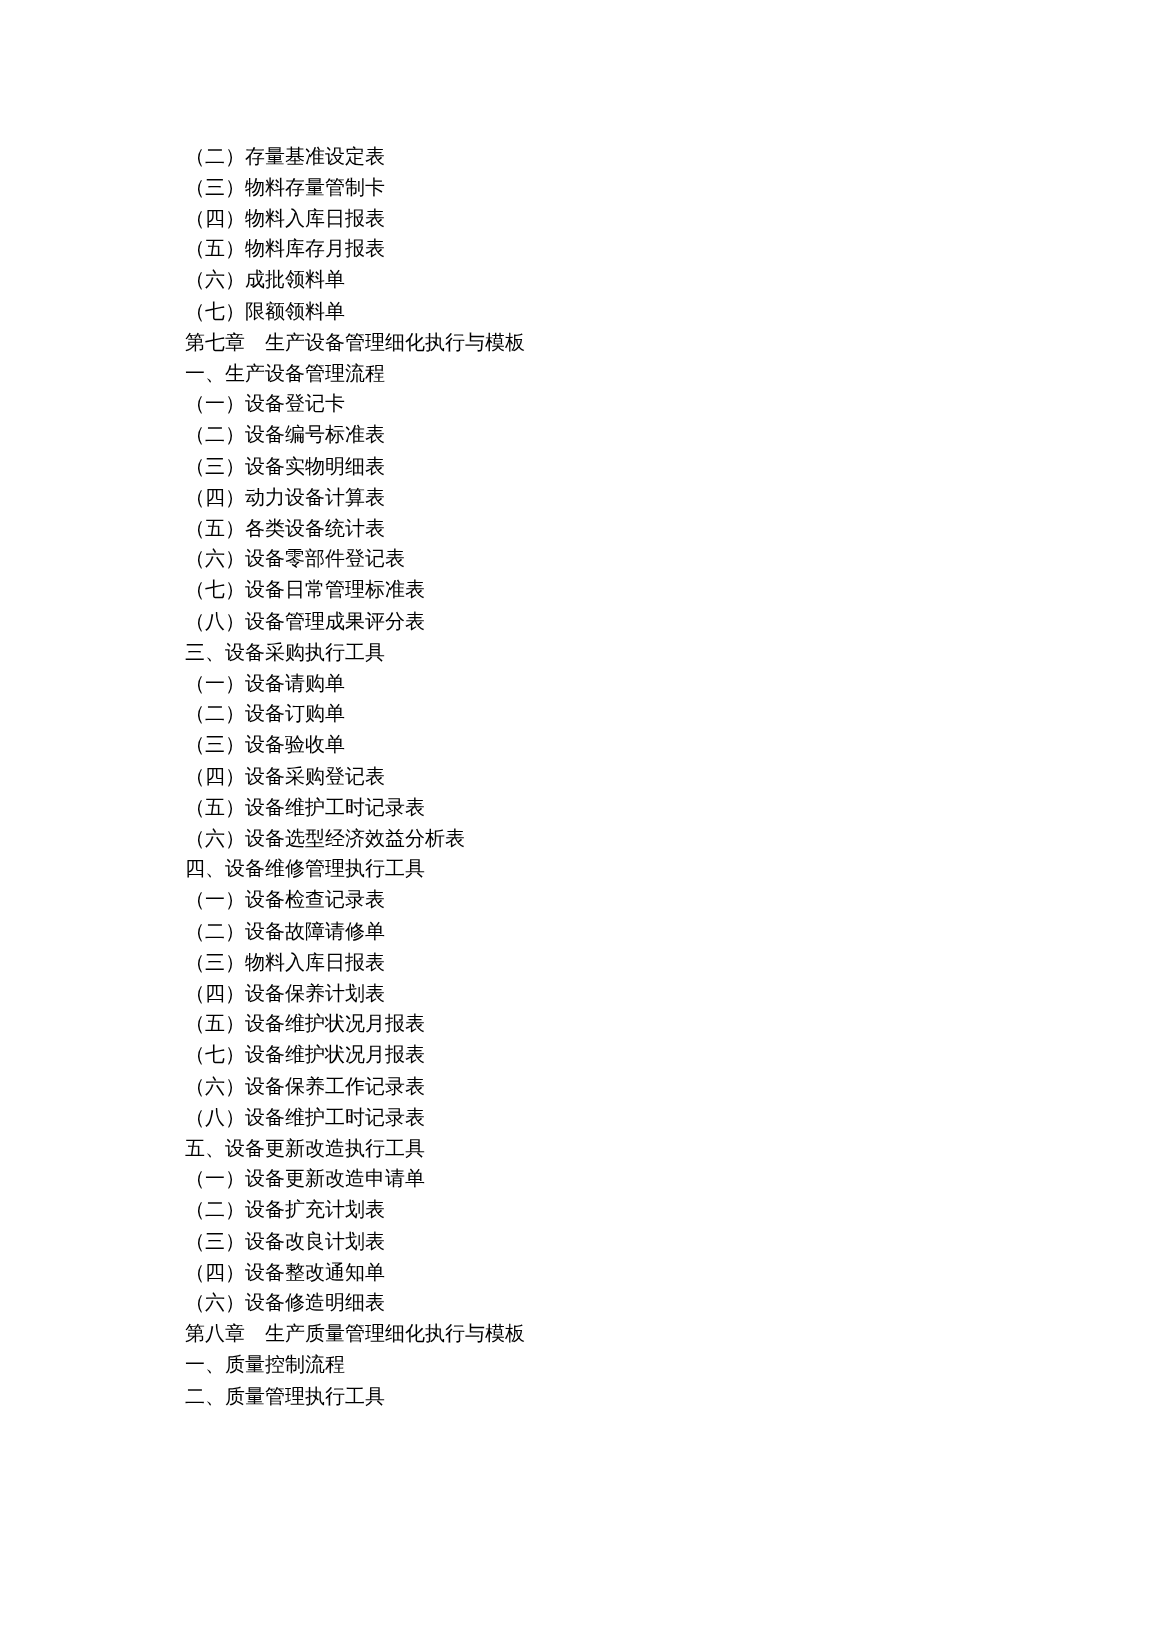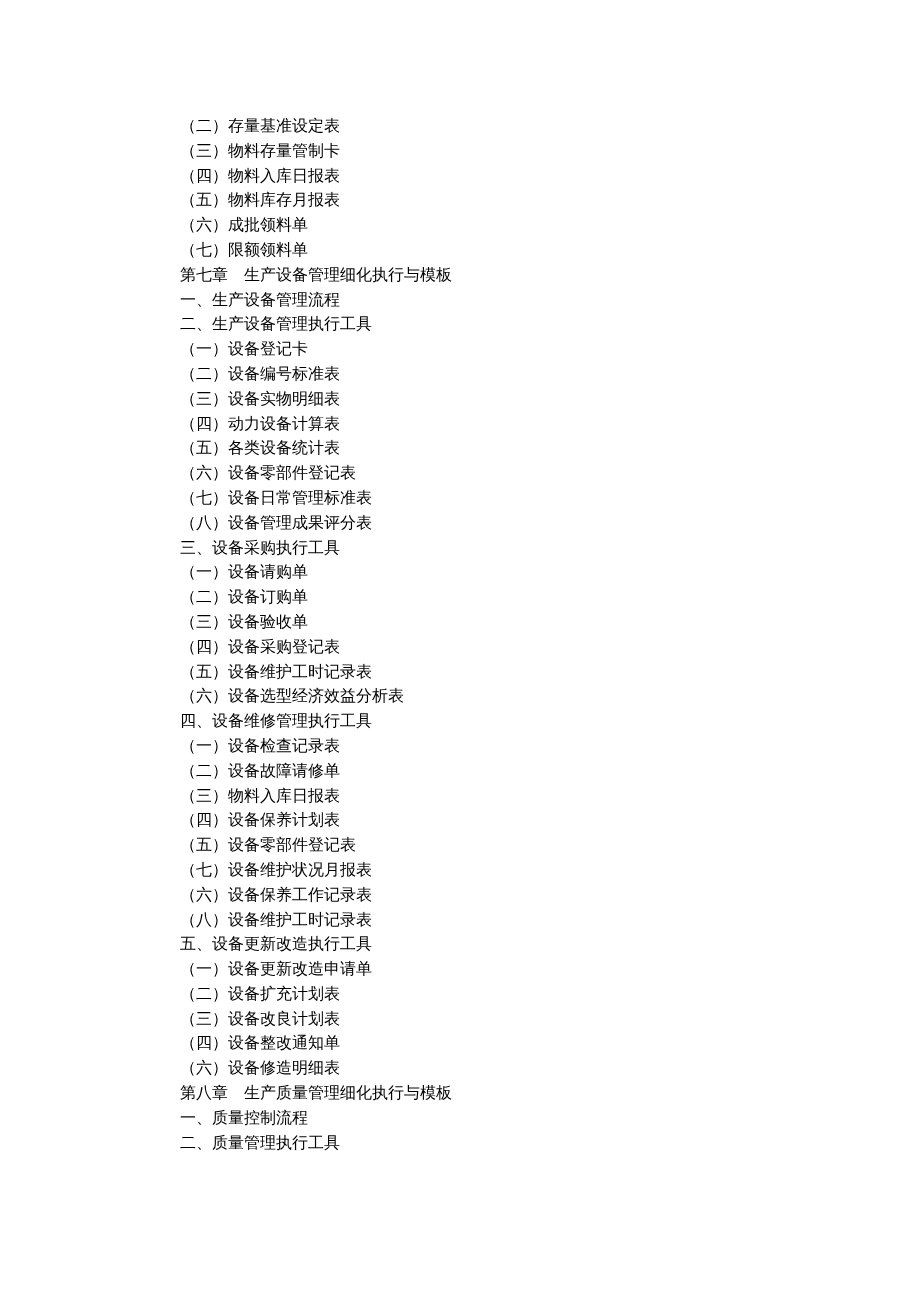--- a/index.html
+++ b/index.html
@@ -12,57 +12,55 @@
     font-size: 16px;
     color: #000000;
     line-height: 1.55;
   }
   .page {
     padding: 114px 0 0 148px;
     width: 620px;
   }
   .line {
     white-space: pre;
-    margin-left: 32px;
   }
 </style>
 </head>
 <body>
 
 <div class="page">
   <div class="line">（二）存量基准设定表</div>
   <div class="line">（三）物料存量管制卡</div>
   <div class="line">（四）物料入库日报表</div>
   <div class="line">（五）物料库存月报表</div>
   <div class="line">（六）成批领料单</div>
   <div class="line">（七）限额领料单</div>
   <div class="line">第七章　生产设备管理细化执行与模板</div>
   <div class="line">一、生产设备管理流程</div>
-  <div class="line">二、生产设备管理执行工具</div>
   <div class="line">（一）设备登记卡</div>
   <div class="line">（二）设备编号标准表</div>
   <div class="line">（三）设备实物明细表</div>
   <div class="line">（四）动力设备计算表</div>
   <div class="line">（五）各类设备统计表</div>
   <div class="line">（六）设备零部件登记表</div>
   <div class="line">（七）设备日常管理标准表</div>
   <div class="line">（八）设备管理成果评分表</div>
   <div class="line">三、设备采购执行工具</div>
   <div class="line">（一）设备请购单</div>
   <div class="line">（二）设备订购单</div>
   <div class="line">（三）设备验收单</div>
   <div class="line">（四）设备采购登记表</div>
   <div class="line">（五）设备维护工时记录表</div>
   <div class="line">（六）设备选型经济效益分析表</div>
   <div class="line">四、设备维修管理执行工具</div>
   <div class="line">（一）设备检查记录表</div>
   <div class="line">（二）设备故障请修单</div>
   <div class="line">（三）物料入库日报表</div>
   <div class="line">（四）设备保养计划表</div>
-  <div class="line">（五）设备零部件登记表</div>
+  <div class="line">（五）设备维护状况月报表</div>
   <div class="line">（七）设备维护状况月报表</div>
   <div class="line">（六）设备保养工作记录表</div>
   <div class="line">（八）设备维护工时记录表</div>
   <div class="line">五、设备更新改造执行工具</div>
   <div class="line">（一）设备更新改造申请单</div>
   <div class="line">（二）设备扩充计划表</div>
   <div class="line">（三）设备改良计划表</div>
   <div class="line">（四）设备整改通知单</div>
   <div class="line">（六）设备修造明细表</div>
   <div class="line">第八章　生产质量管理细化执行与模板</div>

